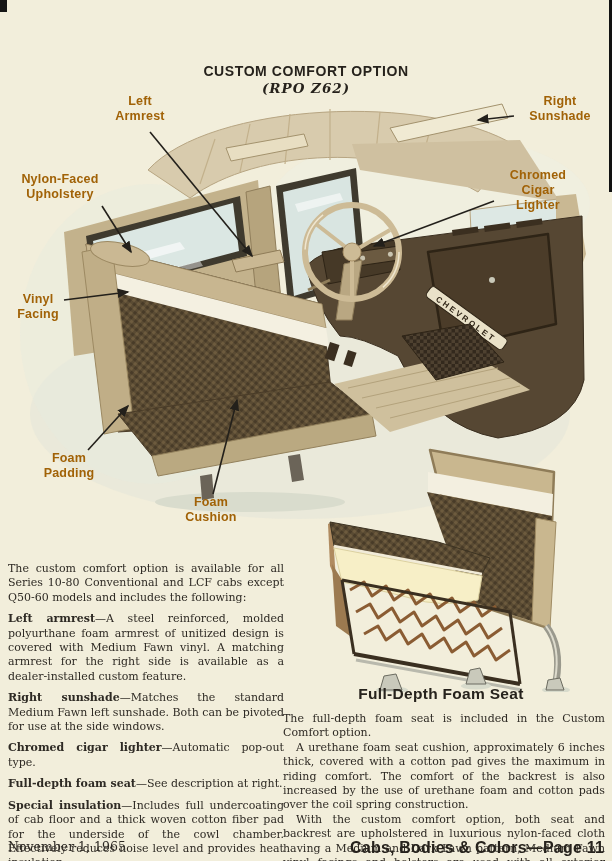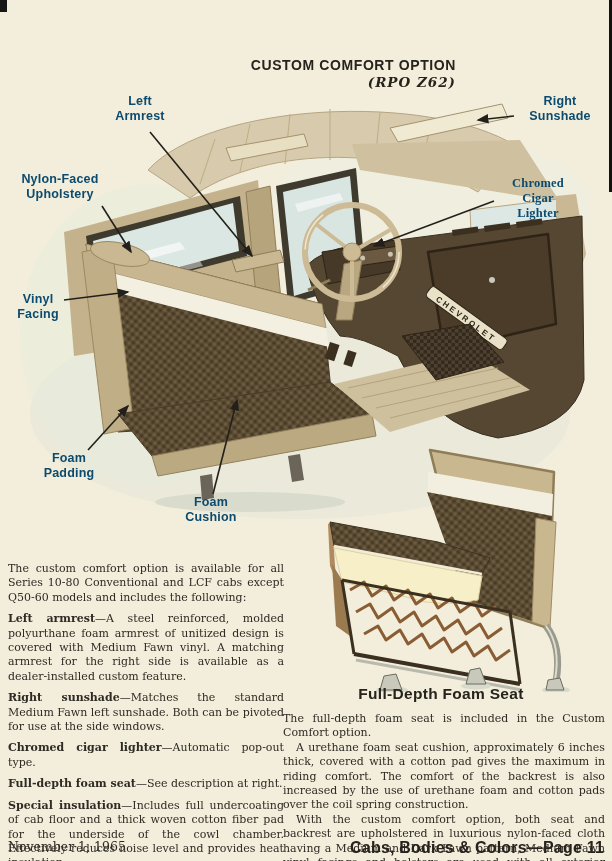--- a/index.html
+++ b/index.html
@@ -9,31 +9,31 @@
     font-family:"Liberation Sans",sans-serif;color:#2a2620;
   }
   
   .artifact-tl{position:absolute;left:0;top:0;width:7px;height:12px;background:#161616;}
   .artifact-right{position:absolute;right:0;top:0;width:3px;height:192px;background:#121212;}
 
   
   .title-block{position:absolute;right:10px;top:6px;text-align:right;}
   .main-title{font-weight:700;font-size:21px;letter-spacing:1px;color:#26221c;}
   .series{font-weight:700;font-size:13.5px;letter-spacing:.4px;margin-top:3px;color:#26221c;}
-  .option-block{position:absolute;left:156px;top:57px;width:300px;text-align:right;}
+  .option-block{position:absolute;left:156px;top:63px;width:300px;text-align:center;}
   .option-title{font-weight:700;font-size:14px;letter-spacing:.6px;color:#26221c;}
   .option-code{font-family:"DejaVu Serif",serif;font-style:italic;font-size:13.5px;letter-spacing:1px;margin-top:1px;color:#26221c;font-weight:bold;}
 
   
   .callout{position:absolute;font-weight:700;font-size:12.5px;line-height:15px;
-    text-align:center;color:#0c4a6e;letter-spacing:.2px;}
+    text-align:center;color:#a16207;letter-spacing:.2px;}
   .co-left-armrest{left:103px;top:94px;width:74px;}
   .co-right-sunshade{left:514px;top:94px;width:92px;}
   .co-nylon{left:4px;top:172px;width:112px;}
-  .co-cigar{left:494px;top:176px;width:88px;font-family:Liberation Serif, serif;}
+  .co-cigar{left:494px;top:168px;width:88px;}
   .co-vinyl{left:6px;top:292px;width:64px;}
   .co-foam-padding{left:28px;top:451px;width:82px;}
   .co-foam-cushion{left:166px;top:495px;width:90px;}
 
   .illu-main{position:absolute;left:0;top:84px;}
   .illu-seat{position:absolute;left:320px;top:430px;}
 
   .seat-caption{position:absolute;left:331px;top:685px;width:220px;text-align:center;
     font-weight:700;font-size:15.5px;letter-spacing:.3px;color:#26221c;}
 

